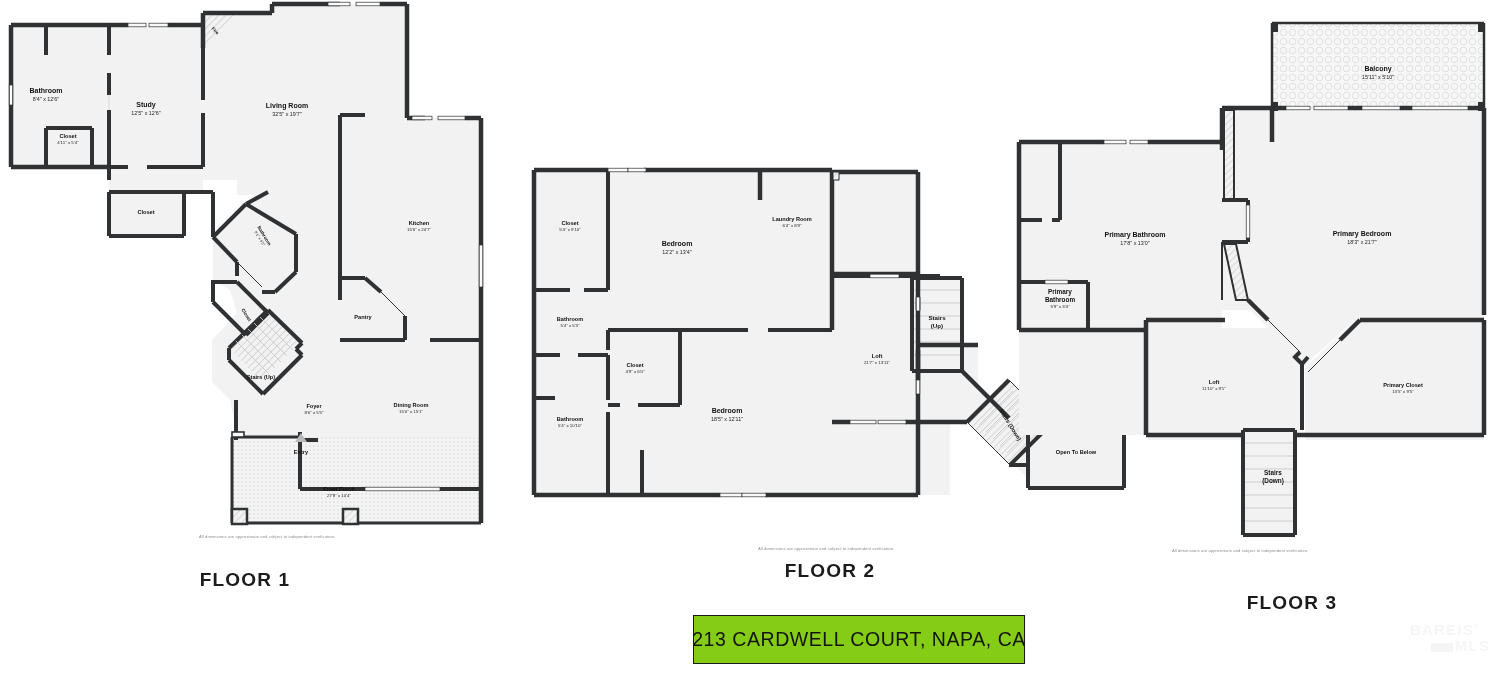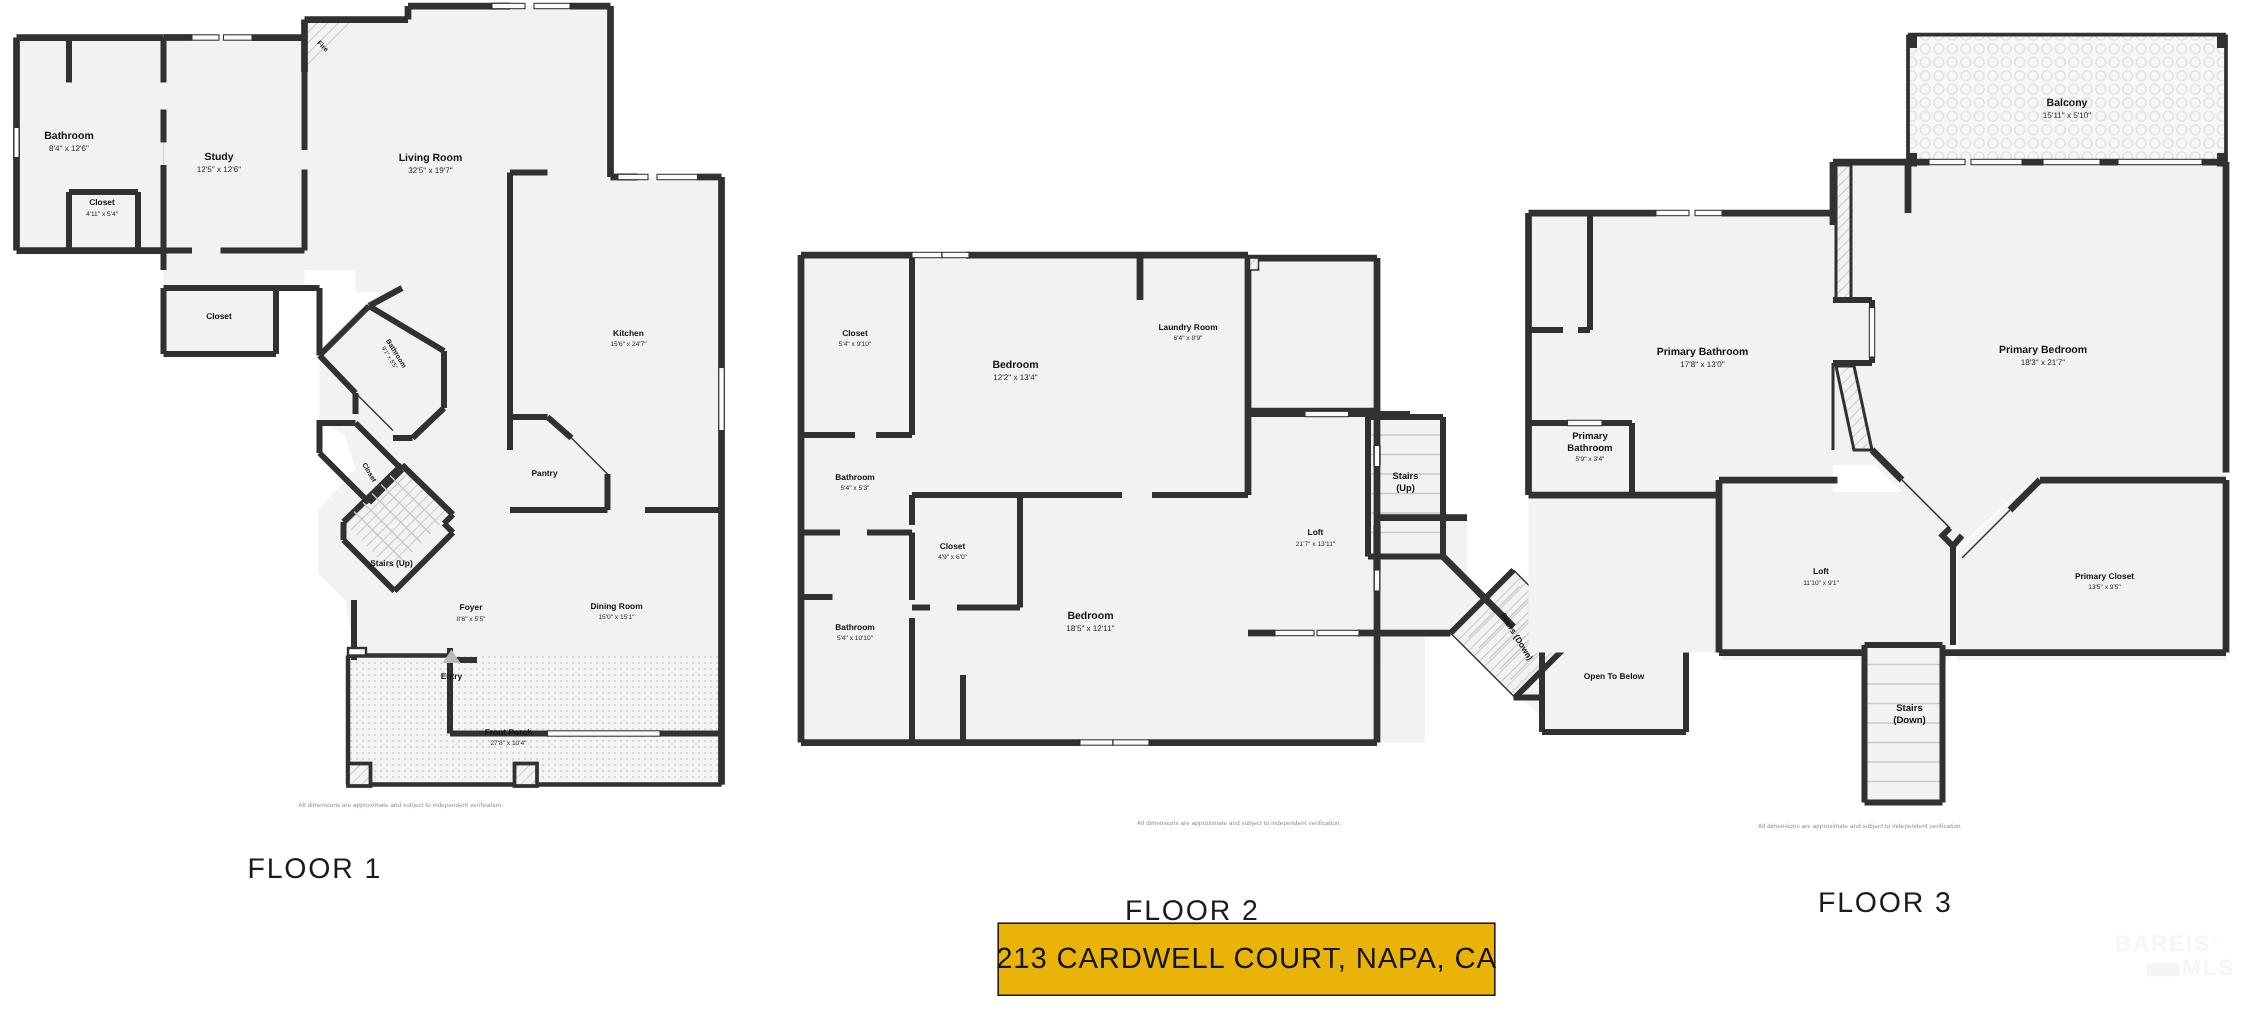--- a/index.html
+++ b/index.html
@@ -4,23 +4,23 @@
 <style>
   html,body{margin:0;padding:0;background:#ffffff;}
   body{width:1500px;height:676px;font-family:"Liberation Sans",sans-serif;color:#1a1a1a;overflow:hidden;position:relative;}
 
   #stage{position:absolute;left:0;top:0;width:1500px;height:676px;}
 
   .floor{position:absolute;}
   .svgwrap{position:absolute;left:0;top:0;}
 
   .floor-caption{
-    position:absolute;text-align:left;
+    position:absolute;text-align:center;
     font-size:19px;letter-spacing:1.2px;color:#1b1b1b;
-    font-weight:400;white-space:nowrap;
+    font-weight:700;white-space:nowrap;
   }
 
   .disclaimer{
     position:absolute;font-size:4.1px;color:#8e8e8e;
     letter-spacing:.1px;white-space:nowrap;
   }
 
   
   .rlabel{
     position:absolute;transform:translate(-50%,-50%);
@@ -33,22 +33,22 @@
   .s-sm .dm{font-size:5.4px;}
   .s-xs .nm{font-size:5.6px;}
   .s-xs .dm{font-size:4.4px;}
   .s-tiny .nm{font-size:4.6px;}
   .s-tiny .dm{font-size:3.8px;}
   .rot-n45{transform:translate(-50%,-50%) rotate(45deg);}
   .rot-p58{transform:translate(-50%,-50%) rotate(58deg);}
 
   
   #address-plate{
-    position:absolute;border:1.6px solid #1a1a1a;background:#eab308;
-    display:flex;align-items:center;justify-content:center;
+    position:absolute;border:1.6px solid #1a1a1a;background:#84cc16;
+    display:flex;align-items:center;justify-content:center;margin-left:28px;
   }
   #address-plate span{
     font-size:19.5px;letter-spacing:.55px;color:#141414;white-space:nowrap;
   }
 
   
   #watermark{
     position:absolute;opacity:.5;
   }
   #watermark .wmtop{
@@ -442,21 +442,21 @@
     <div class="rlabel s-xs rot-p58" style="left:490px;top:275px;">
       <span class="nm">Stairs (Down)</span>
     </div>
     <div class="rlabel s-xs" style="left:556px;top:302px;">
       <span class="nm">Open To Below</span>
     </div>
 
     <div class="disclaimer" style="left:238px;top:396px;">All dimensions are approximate and subject to independent verification.</div>
   </div>
 
-  <div class="floor-caption" style="left:750px;top:597px;width:160px;">FLOOR 2</div>
+  <div class="floor-caption" style="left:750px;top:560px;width:160px;">FLOOR 2</div>
 
   <div class="floor" id="floor3" style="left:1000px;top:10px;width:500px;height:545px;">
     <svg class="svgwrap" width="500" height="545" viewBox="0 0 500 545">
       <defs>
         <pattern id="hatchC" width="5" height="5" patternTransform="rotate(45)" patternUnits="userSpaceOnUse">
           <rect width="5" height="5" fill="#f2f2f2"></rect>
           <line x1="0" y1="0" x2="0" y2="5" stroke="#b7b7b7" stroke-width="0.9"></line>
         </pattern>
         <pattern id="stoneC" width="9" height="9" patternUnits="userSpaceOnUse">
           <rect width="9" height="9" fill="#f7f7f7"></rect>

